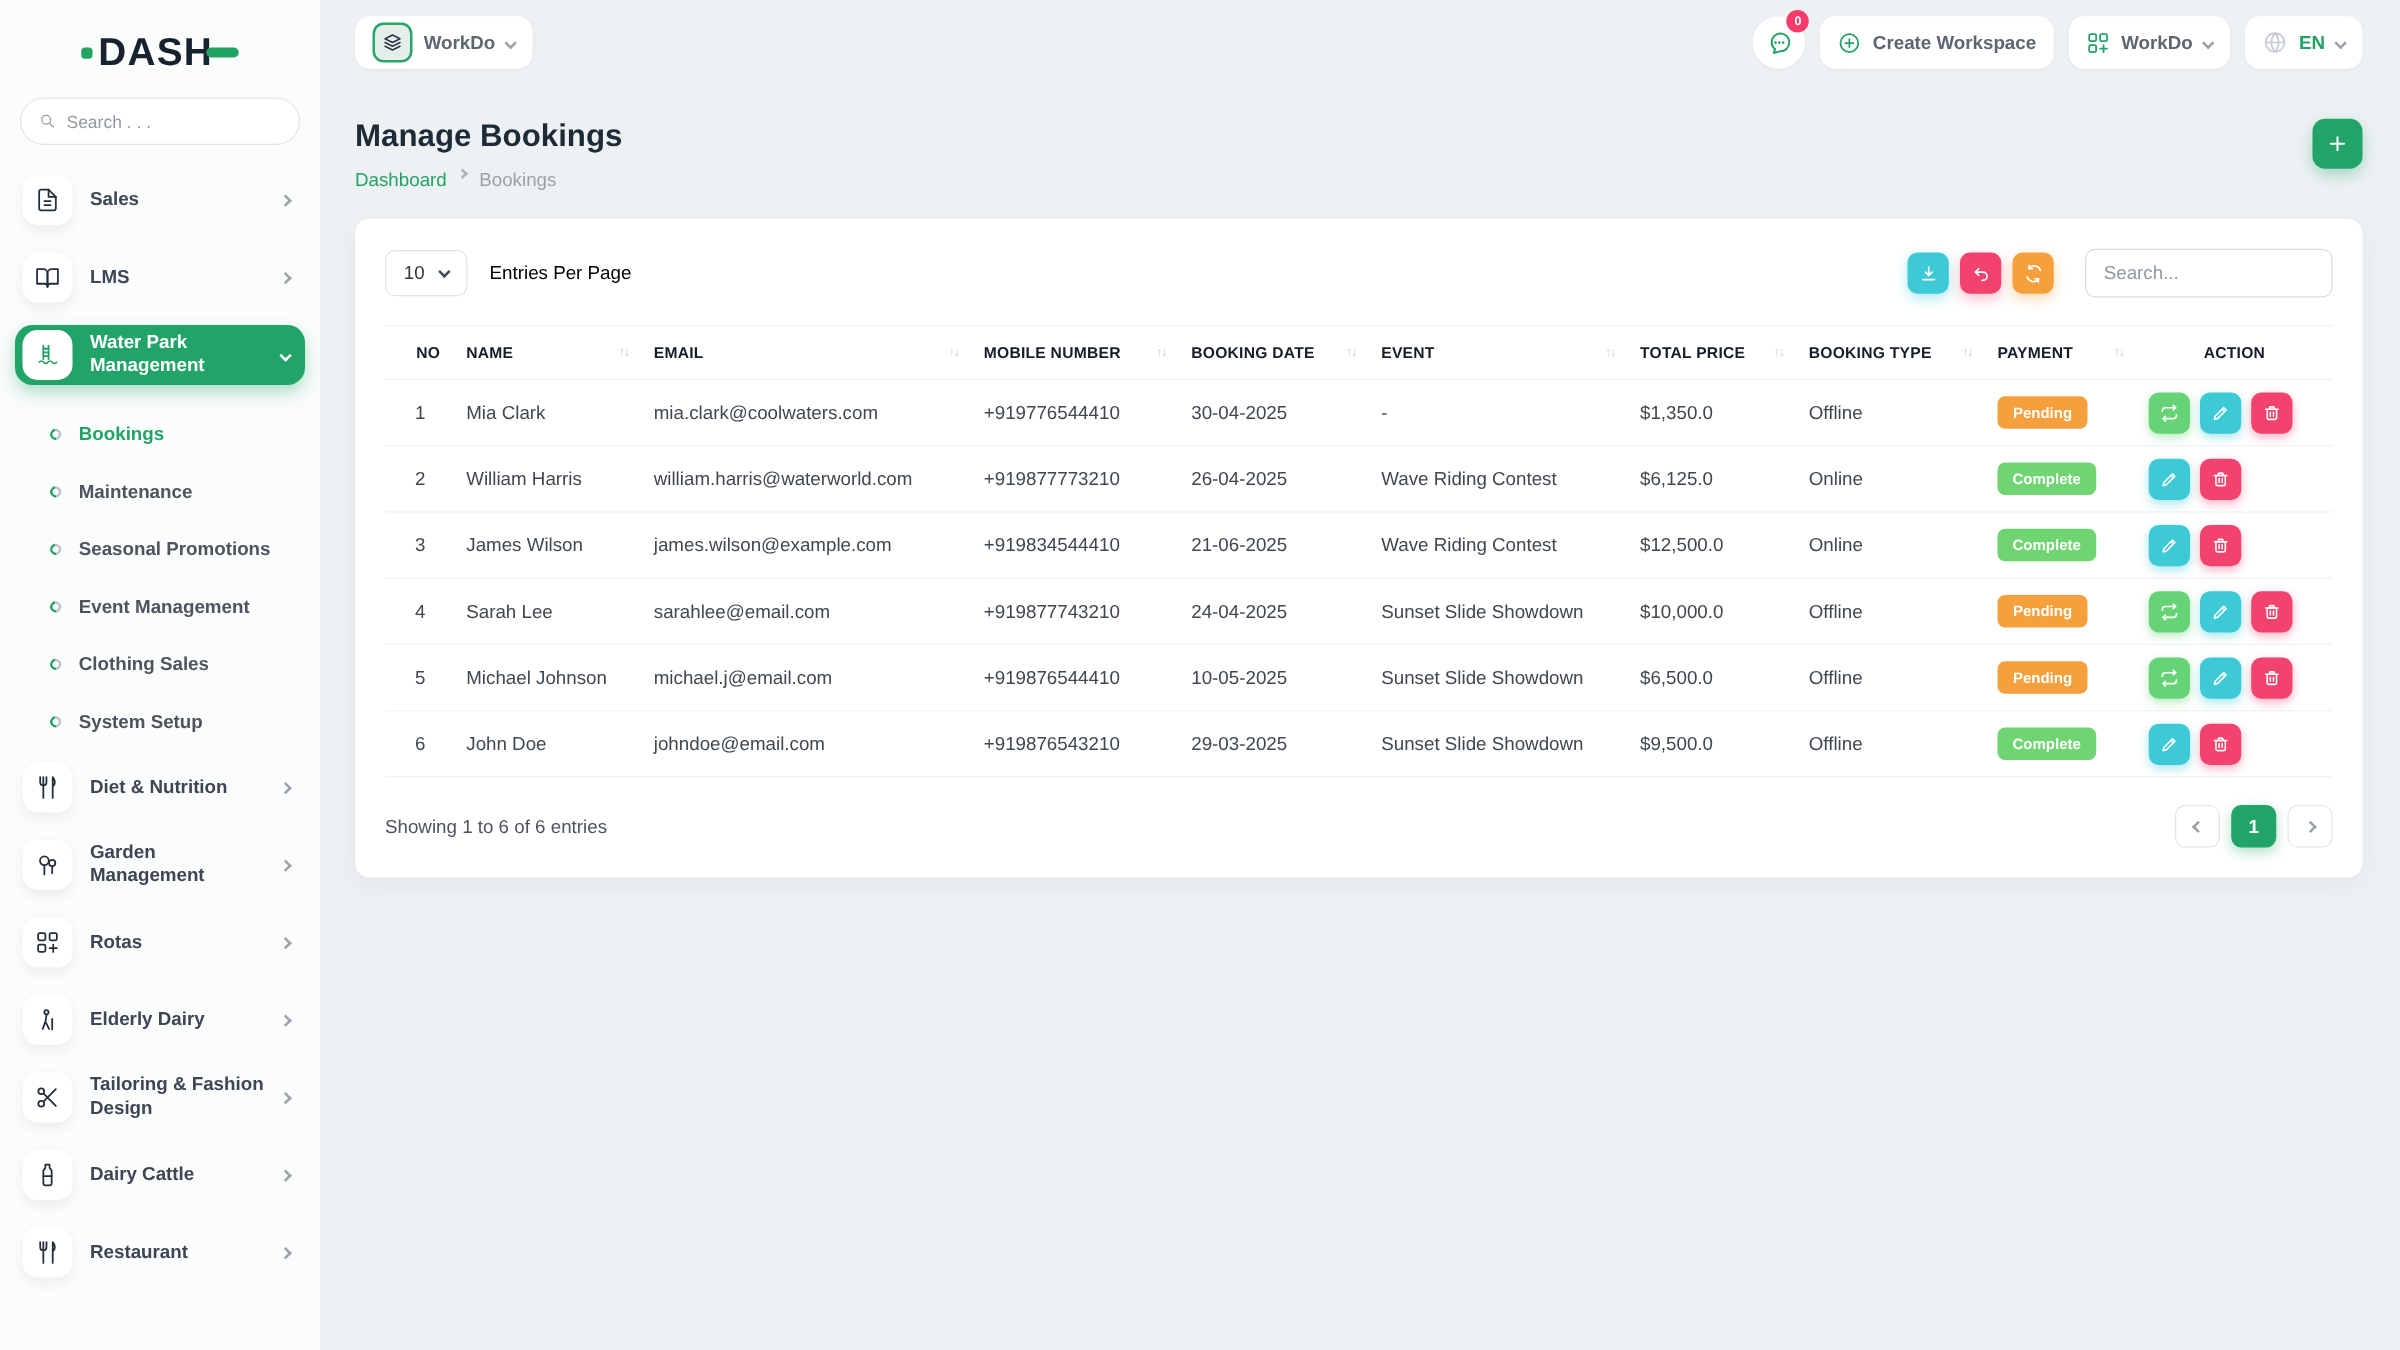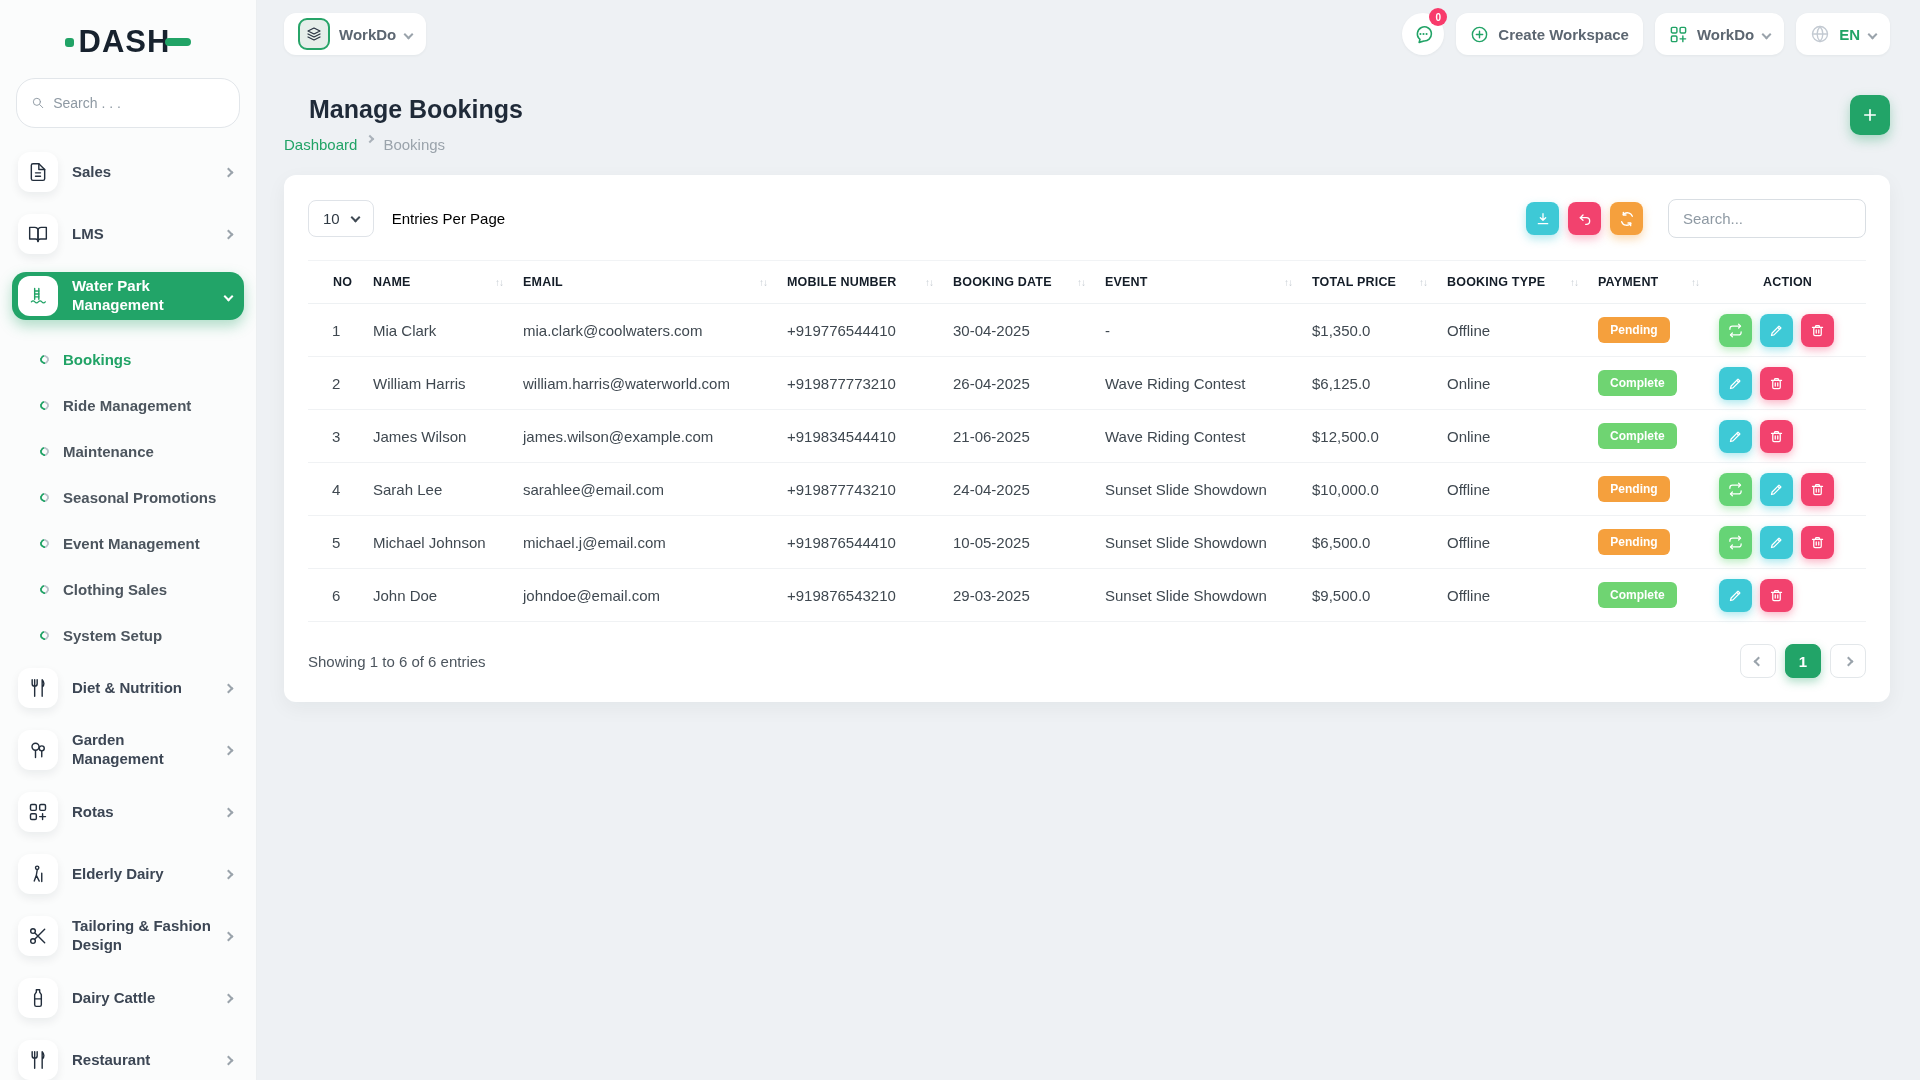--- a/index.html
+++ b/index.html
@@ -10,21 +10,21 @@
 
   
   .sidebar { width:256px; min-width:256px; height:1080px; background:#fbfcfc;
     box-shadow:1px 0 0 #eceff1; padding:0 0 20px 0; overflow:hidden; }
   .logo { display:flex; align-items:center; justify-content:center; gap:5px;
     margin:24px 0 18px 0; cursor:pointer; }
   .logo-dot { width:9px; height:9px; border-radius:3px; background:#21a366; }
   .logo-text { font-size:31px; font-weight:800; letter-spacing:1px; color:#17222e; }
   .logo-dash { width:26px; height:8px; border-radius:4px; background:#21a366; margin-left:-10px; }
   .side-search { display:flex; align-items:center; gap:8px; margin:0 16px 20px 16px;
-    height:50px; border:1px solid #e2e6ea; border-radius:19px; background:#fff; padding:0 14px; }
+    height:38px; border:1px solid #e2e6ea; border-radius:19px; background:#fff; padding:0 14px; }
   .side-search input { border:none; outline:none; background:transparent; width:100%;
     font-size:14px; color:#55606b; font-family:inherit; }
   .side-search input::placeholder { color:#8e99a3; }
 
   .nav { padding:0 12px; }
   .side-item { display:flex; align-items:center; gap:14px; padding:4px 8px 4px 6px;
     margin-bottom:14px; border-radius:14px; cursor:pointer; }
   .icon-box { width:40px; height:40px; min-width:40px; border-radius:12px; background:#fff;
     box-shadow:0 4px 10px rgba(20,30,40,.07); display:flex; align-items:center; justify-content:center; }
   .icon-box svg { width:20px; height:20px; stroke:#232e3c; stroke-width:1.7; fill:none;
@@ -69,21 +69,21 @@
     border-radius:9px; background:#f83b6b; color:#fff; font-size:10px; font-weight:700;
     display:flex; align-items:center; justify-content:center; padding:0 5px; }
   .green-ico { width:19px; height:19px; stroke:#21a366; stroke-width:1.8; fill:none;
     stroke-linecap:round; stroke-linejoin:round; }
   .gray-ico { width:20px; height:20px; stroke:#c3cad2; stroke-width:1.6; fill:none;
     stroke-linecap:round; stroke-linejoin:round; }
   .lang-label { color:#21a366; font-weight:700; font-size:15px; }
 
   .page-head { display:flex; align-items:flex-start; justify-content:space-between;
     padding:40px 30px 0 28px; }
-  .page-title { font-size:25px; font-weight:700; color:#1f2a38;margin-left:25px; }
+  .page-title { font-size:25px; font-weight:700; color:#1f2a38; }
   .breadcrumb { display:flex; align-items:flex-start; gap:10px; margin-top:12px; font-size:15px; }
   .bc-home { color:#21a366; cursor:pointer; }
   .bc-sep { width:6px; height:6px; border-right:2px solid #aab2ba; border-bottom:2px solid #aab2ba;
     transform:rotate(-45deg); }
   .bc-current { color:#9aa3ab; }
   .add-btn { width:40px; height:40px; border-radius:10px; background:#22a468; border:none;
     display:flex; align-items:center; justify-content:center; cursor:pointer;
     box-shadow:0 5px 12px rgba(34,164,104,.35); }
   .add-btn svg { width:18px; height:18px; stroke:#fff; stroke-width:2.2; stroke-linecap:round; }
 
@@ -192,24 +192,20 @@
             </svg>
         </span>
         <span class="side-label">Water Park Management</span>
         <span class="chev down"></span>
       </div>
 
       <div class="submenu">
         <div class="sub-item active">
           <span class="bullet"></span>
           <span class="sub-label">Bookings</span>
-        </div>
-        <div class="sub-item">
-          <span class="bullet"></span>
-          <span class="sub-label">Ride Management</span>
         </div>
         <div class="sub-item">
           <span class="bullet"></span>
           <span class="sub-label">Maintenance</span>
         </div>
         <div class="sub-item">
           <span class="bullet"></span>
           <span class="sub-label">Seasonal Promotions</span>
         </div>
         <div class="sub-item">

